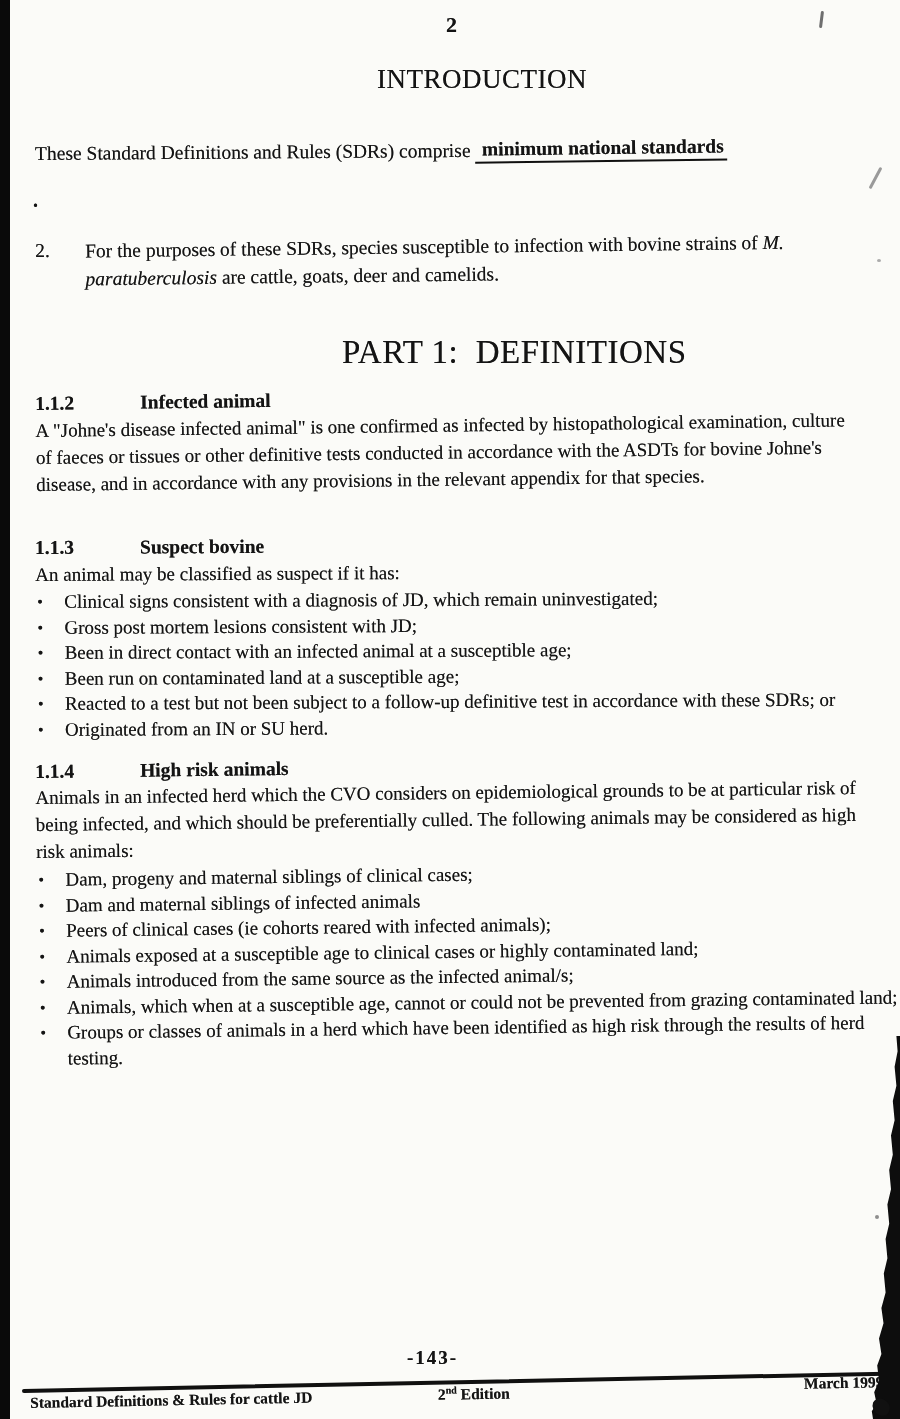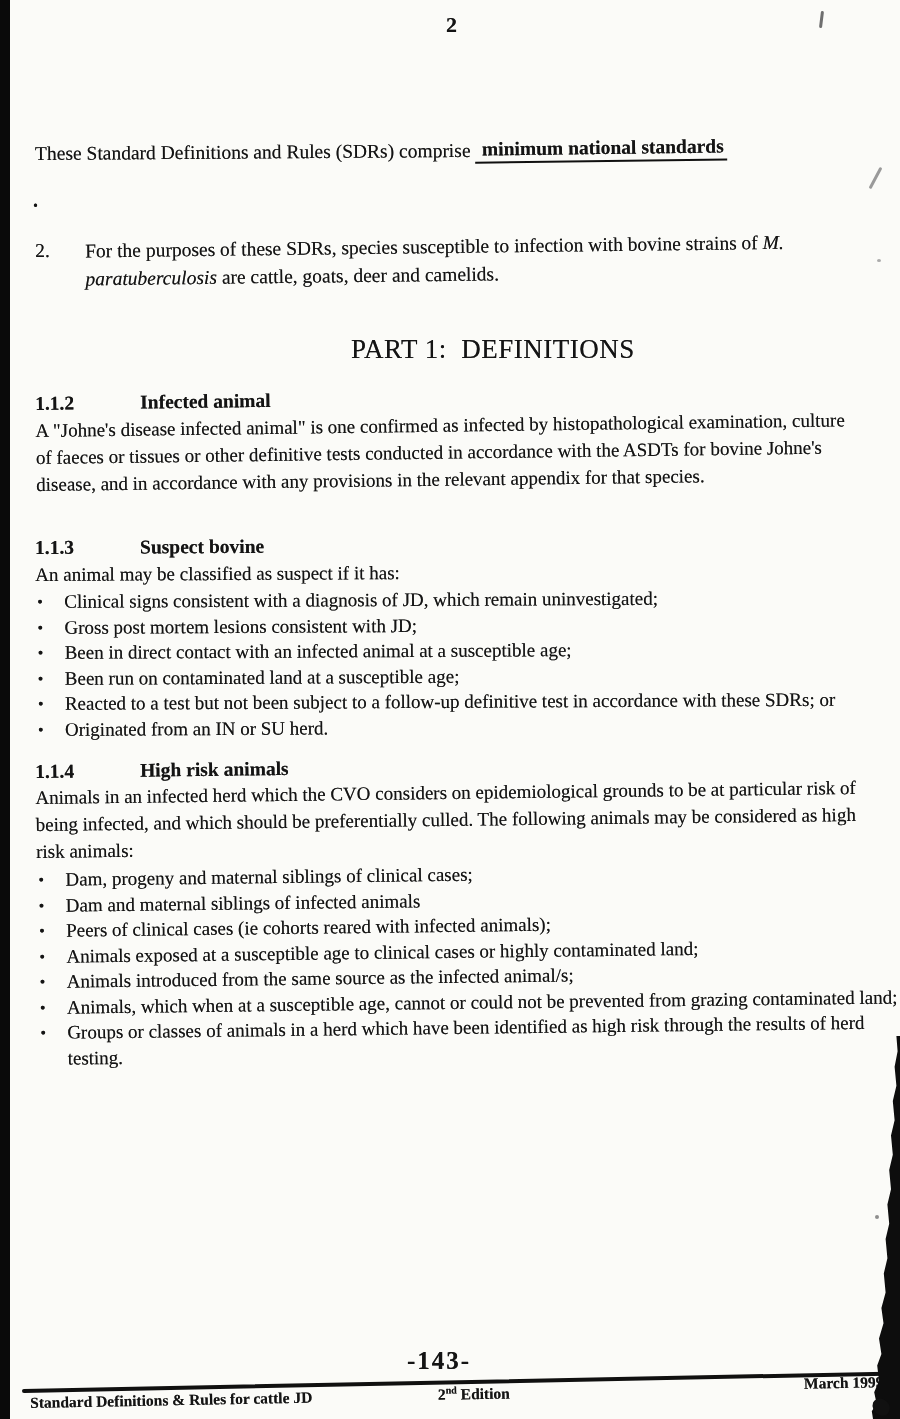--- a/index.html
+++ b/index.html
@@ -14,21 +14,21 @@
     text-shadow:0 0 .5px rgba(20,20,20,.65);
   }
   .abs{position:absolute;}
   .nowrap{white-space:nowrap;}
   .it{font-style:italic;}
 
   .left-bar{left:0;top:0;width:10px;height:1419px;background:#0a0a0a;}
 
   .pagenum{left:446px;top:12px;font-size:22px;font-weight:600;}
   .h-intro{left:377px;top:64px;font-size:27px;letter-spacing:.5px;}
-  .h-part1{left:351px;top:334px;font-size:27px;letter-spacing:.5px;white-space:pre;}
+  .h-part1{left:342px;top:334px;font-size:33px;letter-spacing:.5px;white-space:pre;}
 
   .intro-line{left:35px;top:143px;font-size:19.5px;white-space:nowrap;transform:rotate(-.4deg);transform-origin:0 0;}
   .emph{
     display:inline-block;font-weight:bold;
     border-bottom:2.5px solid #101010;
     padding:0 3px 1px 7px;
     transform:rotate(-.35deg) translateY(-2px);
   }
   .stray{left:33px;top:189px;font-size:20px;font-weight:bold;}
 
@@ -45,21 +45,21 @@
   .brow{display:flex;line-height:25.5px;}
   .bglyph{width:27px;padding-left:2px;font-size:16px;flex:none;}
   .btext{flex:1;}
 
   #s112{top:393px;transform:rotate(-.75deg);transform-origin:0 0;}
   #s113{top:537px;transform:rotate(-.3deg);transform-origin:0 0;}
   #s113 .sec-intro{margin-top:1px;}
   #s114{top:761px;transform:rotate(-.7deg);transform-origin:0 0;}
   #s114 .sec-body{margin-top:-1px;}
 
-  .f143{left:407px;top:1347px;font-size:25px;font-weight:700;letter-spacing:2px;}
+  .f143{left:407px;top:1347px;font-size:19px;font-weight:700;letter-spacing:2px;}
   .f-line{left:22px;top:1389px;width:878px;height:4px;background:#101010;border-radius:2px;
           transform:rotate(-1.15deg);transform-origin:0 50%;}
   .f-left{left:30px;top:1394px;font-size:15.5px;font-weight:700;transform:rotate(-1.1deg);transform-origin:0 0;white-space:nowrap;}
   .f-center{left:438px;top:1384px;font-size:15.5px;font-weight:700;transform:rotate(-1.1deg);white-space:nowrap;}
   .f-right{left:804px;top:1374px;font-size:15.5px;font-weight:700;transform:rotate(-1.2deg);white-space:nowrap;}
   sup{font-size:10px;}
 
   .edge-band{
     right:0;top:1036px;width:30px;height:383px;background:#0d0d0d;
     clip-path:polygon(100% 0%,100% 100%,10% 100%,6% 98%,22% 96%,14% 93%,30% 90%,24% 86%,38% 83%,30% 79%,45% 75%,38% 71%,52% 67%,46% 62%,58% 58%,52% 53%,64% 49%,58% 44%,70% 40%,64% 35%,76% 31%,70% 26%,82% 22%,76% 17%,88% 13%,82% 8%,92% 4%,88% 0%);
@@ -73,20 +73,21 @@
 </style>
 </head>
 <body>
 
 <div class="page">
 
   <div class="abs left-bar"></div>
 
   <div class="abs pagenum">2</div>
 
+  <div class="abs h-intro">INTRODUCTION</div>
 
   <div class="abs intro-line"><span>These Standard Definitions and Rules (SDRs) comprise</span><span> </span><span class="emph">minimum national standards</span></div>
 
   <div class="abs stray">.</div>
 
   <div class="abs item2">
     <span class="item2-num">2.</span>
     <div class="item2-body">
       <div class="nowrap"><span>For the purposes of these SDRs, species susceptible to infection with bovine strains of </span><span class="it">M.</span></div>
       <div class="nowrap"><span class="it">paratuberculosis</span><span> are cattle, goats, deer and camelids.</span></div>

